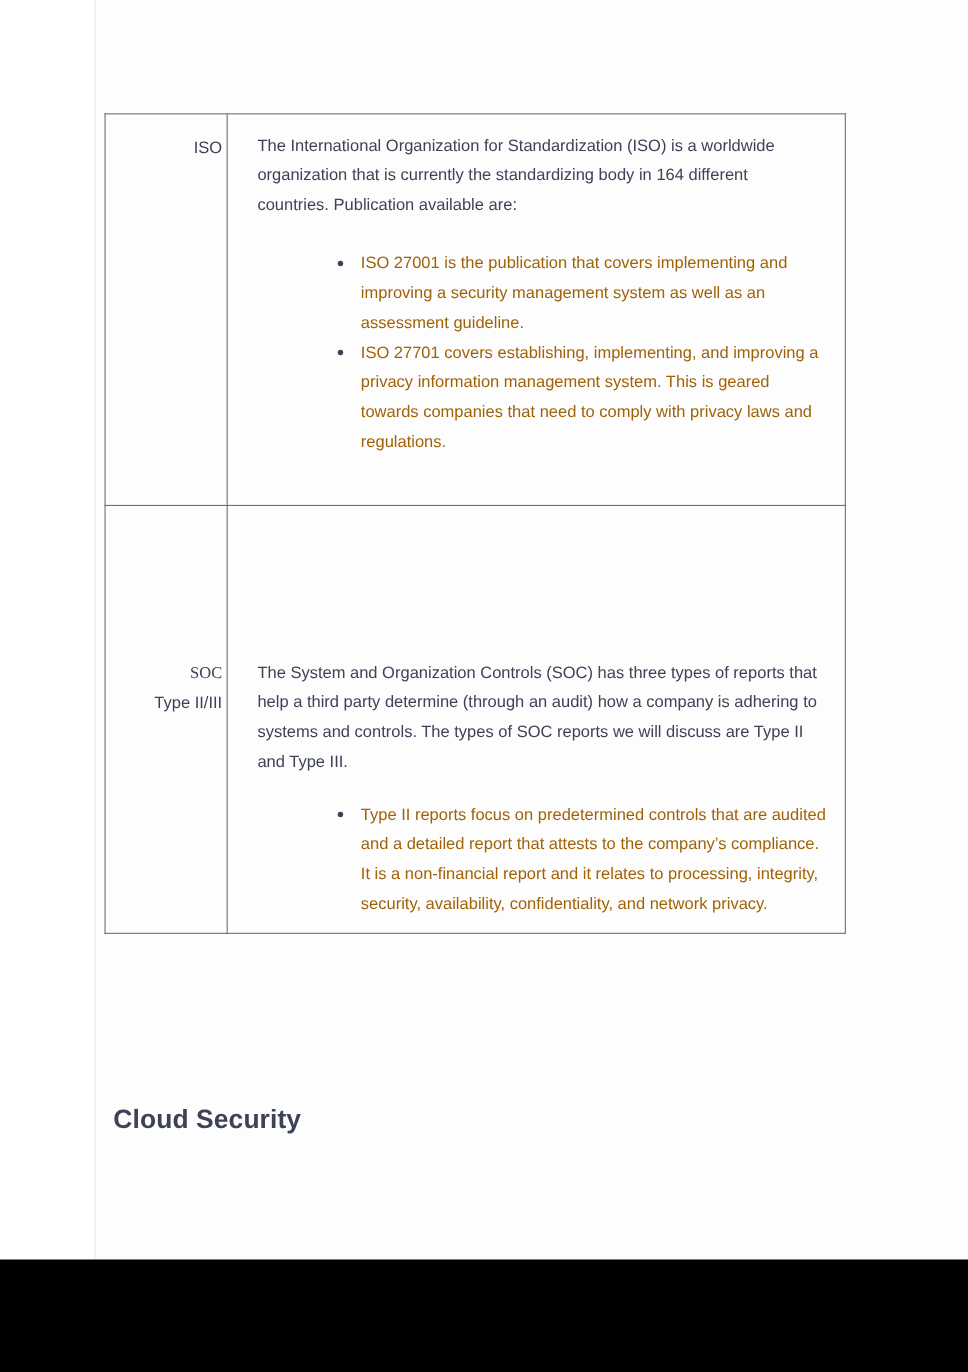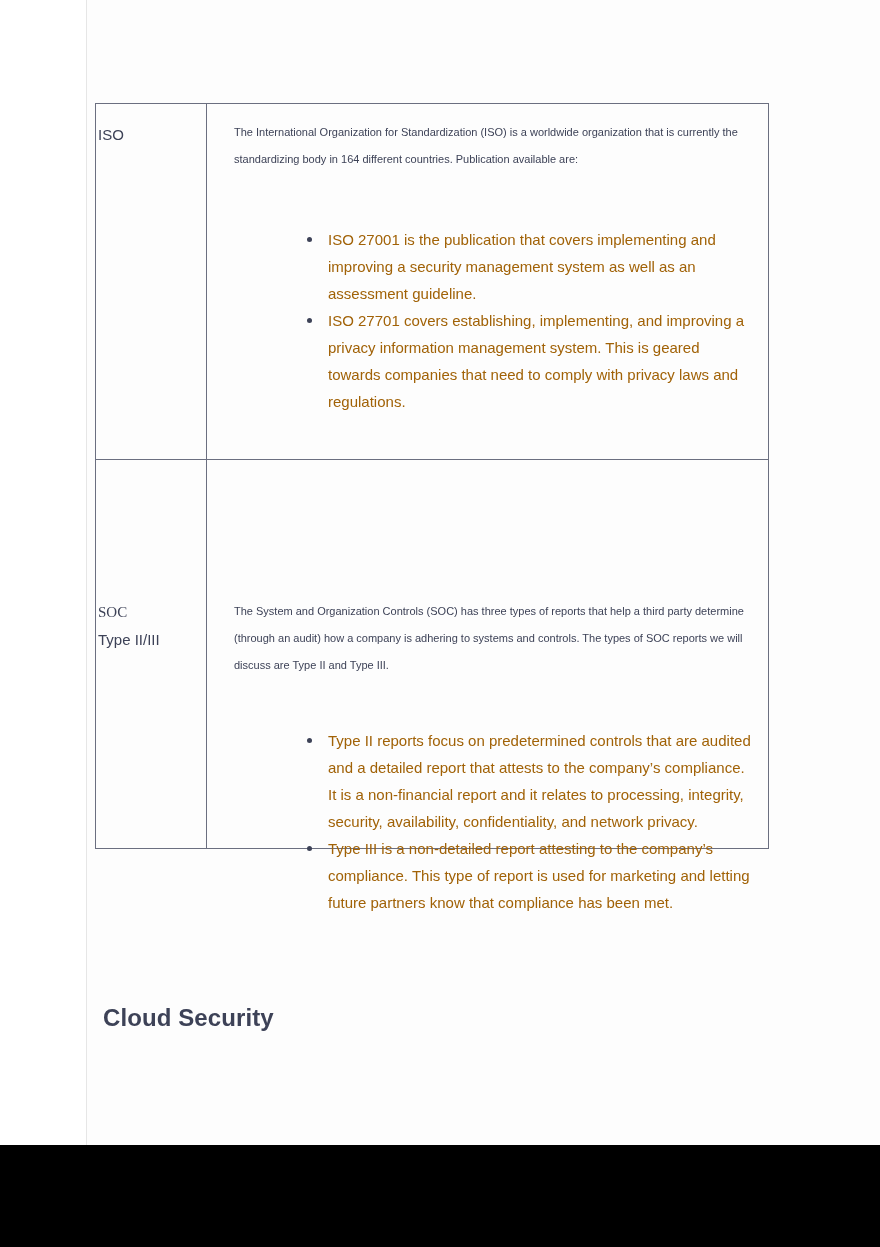--- a/index.html
+++ b/index.html
@@ -51,32 +51,32 @@
   #tbl-top    { left: 95px; top: 103px;  width: 674px; height: 1px; }
   #tbl-bottom { left: 95px; top: 848px;  width: 674px; height: 1px; }
   #tbl-mid    { left: 95px; top: 459px;  width: 674px; height: 1px; }
   #tbl-left   { left: 95px; top: 103px;  width: 1px;  height: 746px; }
   #tbl-right  { left: 768px; top: 103px; width: 1px;  height: 746px; }
   #tbl-col    { left: 206px; top: 103px; width: 1px;  height: 746px; }
 
   .row-label {
     position: absolute;
     width: 104px;
-    text-align: left;
+    text-align: right;
     color: #3d4257;
     font-size: 15px;
     line-height: 27px;
   }
 
   .para {
     position: absolute;
     left: 234px;
     width: 514px;
     color: #3d4257;
-    font-size: 11px;
+    font-size: 15px;
     line-height: 27px;
     margin: 0;
   }
 
   ul.doc-list {
     position: absolute;
     left: 328px;
     width: 424px;
     margin: 0;
     padding: 0;
@@ -134,18 +134,17 @@
   <li>ISO 27701 covers establishing, implementing, and improving a privacy information management system. This is geared towards companies that need to comply with privacy laws and regulations.</li>
 </ul>
 
 <div class="row-label" style="left:98px; top:599px;font-family:Liberation Serif, serif;">SOC</div>
 <div class="row-label" style="left:98px; top:626px;">Type II/III</div>
 
 <p class="para" style="top:598px;">The System and Organization Controls (SOC) has three types of reports that help a third party determine (through an audit) how a company is adhering to systems and controls. The types of SOC reports we will discuss are Type II and Type III.</p>
 
 <ul class="doc-list" style="top:727px;">
   <li>Type II reports focus on predetermined controls that are audited and a detailed report that attests to the company’s compliance. It is a non-financial report and it relates to processing, integrity, security, availability, confidentiality, and network privacy.</li>
-  <li>Type III is a non-detailed report attesting to the company’s compliance. This type of report is used for marketing and letting future partners know that compliance has been met.</li>
 </ul>
 
 <h2 id="cloud-security-heading">Cloud Security</h2>
 
 <div id="bottom-band"></div>
 
 </body></html>

